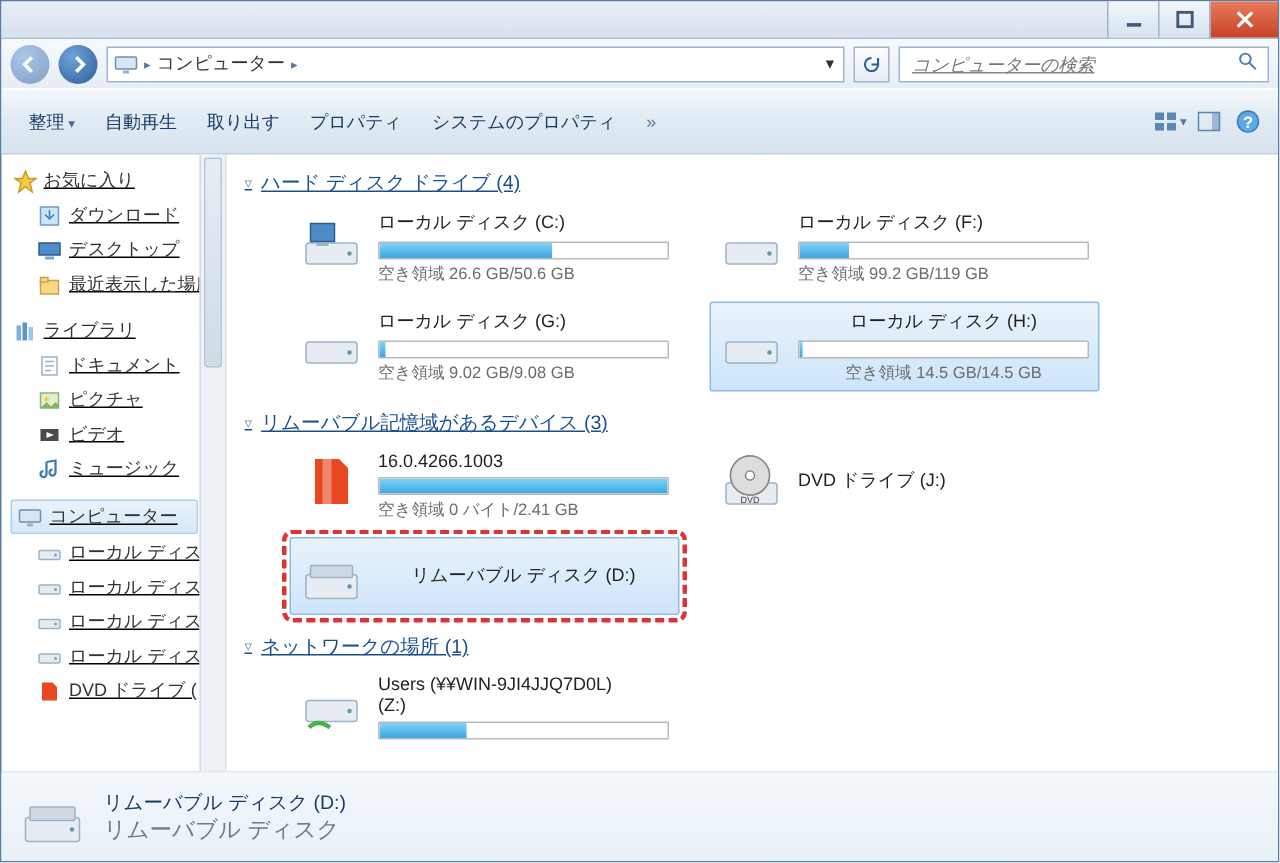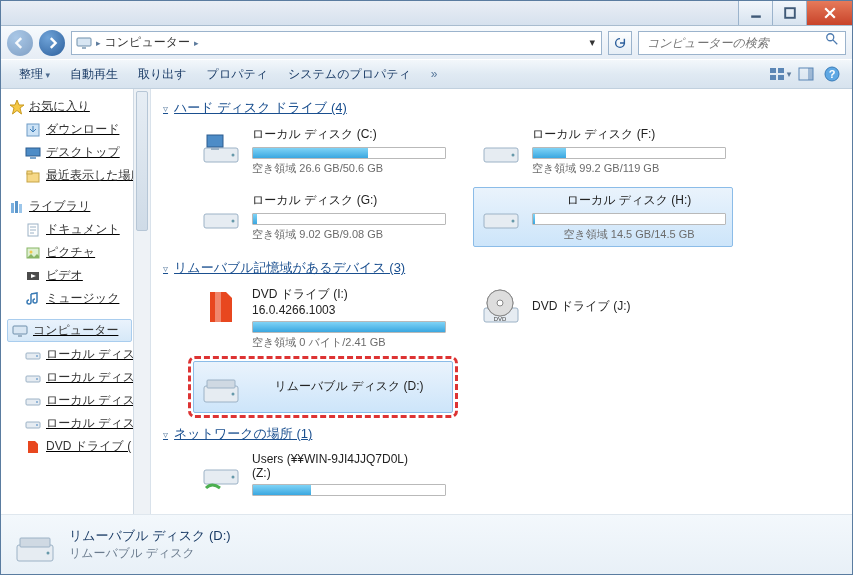--- a/index.html
+++ b/index.html
@@ -9,24 +9,24 @@
   .titlebtn { width:34px; display:flex; align-items:center; justify-content:center; border-left:1px solid #9bb3cc;}
   .titlebtn.min, .titlebtn.max { background: linear-gradient(#f2f6fb,#d7e3ef); color:#405a78;}
   .titlebtn.close { background: linear-gradient(#e67a5a,#c8432a); color:#fff; width:46px;}
   .titlebtn svg { width:12px; height:12px;}
   .navrow { height:33px; background: linear-gradient(#f7fafd,#e6edf5); display:flex; align-items:center; padding:0 6px; gap:6px;}
   .navcircle { width:26px; height:26px; border-radius:50%; background: radial-gradient(circle at 35% 30%, #6fa3d8, #2c5f9c); display:flex; align-items:center; justify-content:center; color:#fff;}
   .navcircle.dim { opacity:.55;}
   .addressbar { flex:1; height:24px; border:1px solid #9bb3cc; background:#fff; display:flex; align-items:center; padding:0 4px; font-size:12px; color:#333;}
   .addressbar .icon { width:16px; height:16px; margin-right:4px; display:inline-flex;}
   .refreshbtn { width:24px; height:24px; border:1px solid #9bb3cc; background:linear-gradient(#fdfefe,#e6eef6); display:flex; align-items:center; justify-content:center; color:#2c5f9c;}
-  .searchbox { width:208px; height:24px; border:1px solid #9bb3cc; background:#fff; display:flex; padding:0 6px; font-size:12px; color:#888; position:relative;}
+  .searchbox { width:247px; height:24px; border:1px solid #9bb3cc; background:#fff; display:flex; align-items:center; padding:0 6px; font-size:12px; color:#888; position:relative;text-decoration:underline;}
   .searchbox input { border:none; outline:none; flex:1; font-size:12px; font-style:italic; color:#888; background:transparent;}
   .searchbox .mag { position:absolute; right:6px; color:#4d7bb0;}
-  .toolbar { height:30px; background: linear-gradient(#f3f7fb,#e0eaf3,#d7e3ee); border-top:1px solid #fff; border-bottom:1px solid #c1d0de; display:flex; align-items:center; padding:0 8px; font-size:12px; color:#1a3b66;}
+  .toolbar { height:44px; background: linear-gradient(#f3f7fb,#e0eaf3,#d7e3ee); border-top:1px solid #fff; border-bottom:1px solid #c1d0de; display:flex; align-items:center; padding:0 8px; font-size:12px; color:#1a3b66;}
   .toolbar .item { padding:0 10px; cursor:default;}
   .toolbar .item.drop::after { content:" ▾"; font-size:9px; color:#4d6b8f;}
   .toolbar .spacer { flex:1;}
   .toolbar .rightbtn { width:24px; height:22px; display:flex; align-items:center; justify-content:center; color:#3b6390; margin-left:2px;}
   .body { flex:1; display:flex; min-height:0;}
   .treepane { width:150px; border-right:1px solid #d9e2eb; overflow:hidden; font-size:12px; position:relative;text-decoration:underline; }
   .scrollbar { position:absolute; right:0; top:0; bottom:0; width:17px; background:#eef2f6; border-left:1px solid #d0dae4;}
   .scrollthumb { position:absolute; top:2px; left:2px; right:2px; height:140px; background:linear-gradient(#e6edf4,#cfdbe7); border:1px solid #b6c6d6; border-radius:2px;}
   .treegroup { padding:6px 2px 2px 6px;}
   .treehdr { display:flex; align-items:center; gap:4px; padding:3px 2px; color:#333;}
@@ -43,21 +43,21 @@
   .drive.highlight { outline:3px dashed #d33; outline-offset:2px;}
   .driveicon { width:42px; height:42px; display:flex; align-items:center; justify-content:center; flex-shrink:0;}
   .driveinfo { flex:1; min-width:0;}
   .drivelabel { color:#222; font-size:12px; white-space:nowrap; overflow:hidden; text-overflow:ellipsis;}
   .drivesub { color:#6b6b6b; font-size:11px; margin-top:2px;}
   .progress { height:12px; background:#fff; border:1px solid #b9b9b9; border-radius:1px; margin-top:4px; overflow:hidden;}
   .progress .fill { height:100%; background: linear-gradient(#7fd3f6,#3aa7e0);}
   .details { height:60px; border-top:1px solid #dfe7ee; background:linear-gradient(#f3f8fc,#e8f0f7); display:flex; align-items:center; padding:0 12px; gap:12px;}
   .details .bigicon { width:44px; height:44px;}
   .details .dlabel { font-size:13px; color:#1b3c66;}
-  .details .dsub { font-size:12px; color:#6b7c8e;}
+  .details .dsub { font-size:15px; color:#6b7c8e;}
   .chev { font-size:9px; color:#5b7a9c;}
 </style>
 </head>
 <body>
 
 <div class="window">
 
   <div class="titlebar">
     <div class="titlebtn min">
         <svg viewBox="0 0 10 10">
@@ -372,21 +372,20 @@
         <div class="cathdr">リムーバブル記憶域があるデバイス (3)</div>
         <div class="drivegrid">
           <div class="drive">
             <div class="driveicon">
                 <svg viewBox="0 0 42 42">
                   <path d="M10 6 h16 l6 6 v24 h-22 z" fill="#e8471f"></path>
                   <rect x="15" y="6" width="6" height="30" fill="#fff" opacity=".35"></rect>
                 </svg>
               </div>
             <div class="driveinfo">
-              <div class="drivelabel">DVD ドライブ (I:)</div>
               <div class="drivelabel" style="font-weight:normal">16.0.4266.1003</div>
               <div class="progress">
                   <div class="fill" style="width: 100%;"></div>
                 </div>
               <div class="drivesub">空き領域 0 バイト/2.41 GB</div>
             </div>
           </div>
           <div class="drive">
             <div class="driveicon">
                 <svg viewBox="0 0 42 42">

